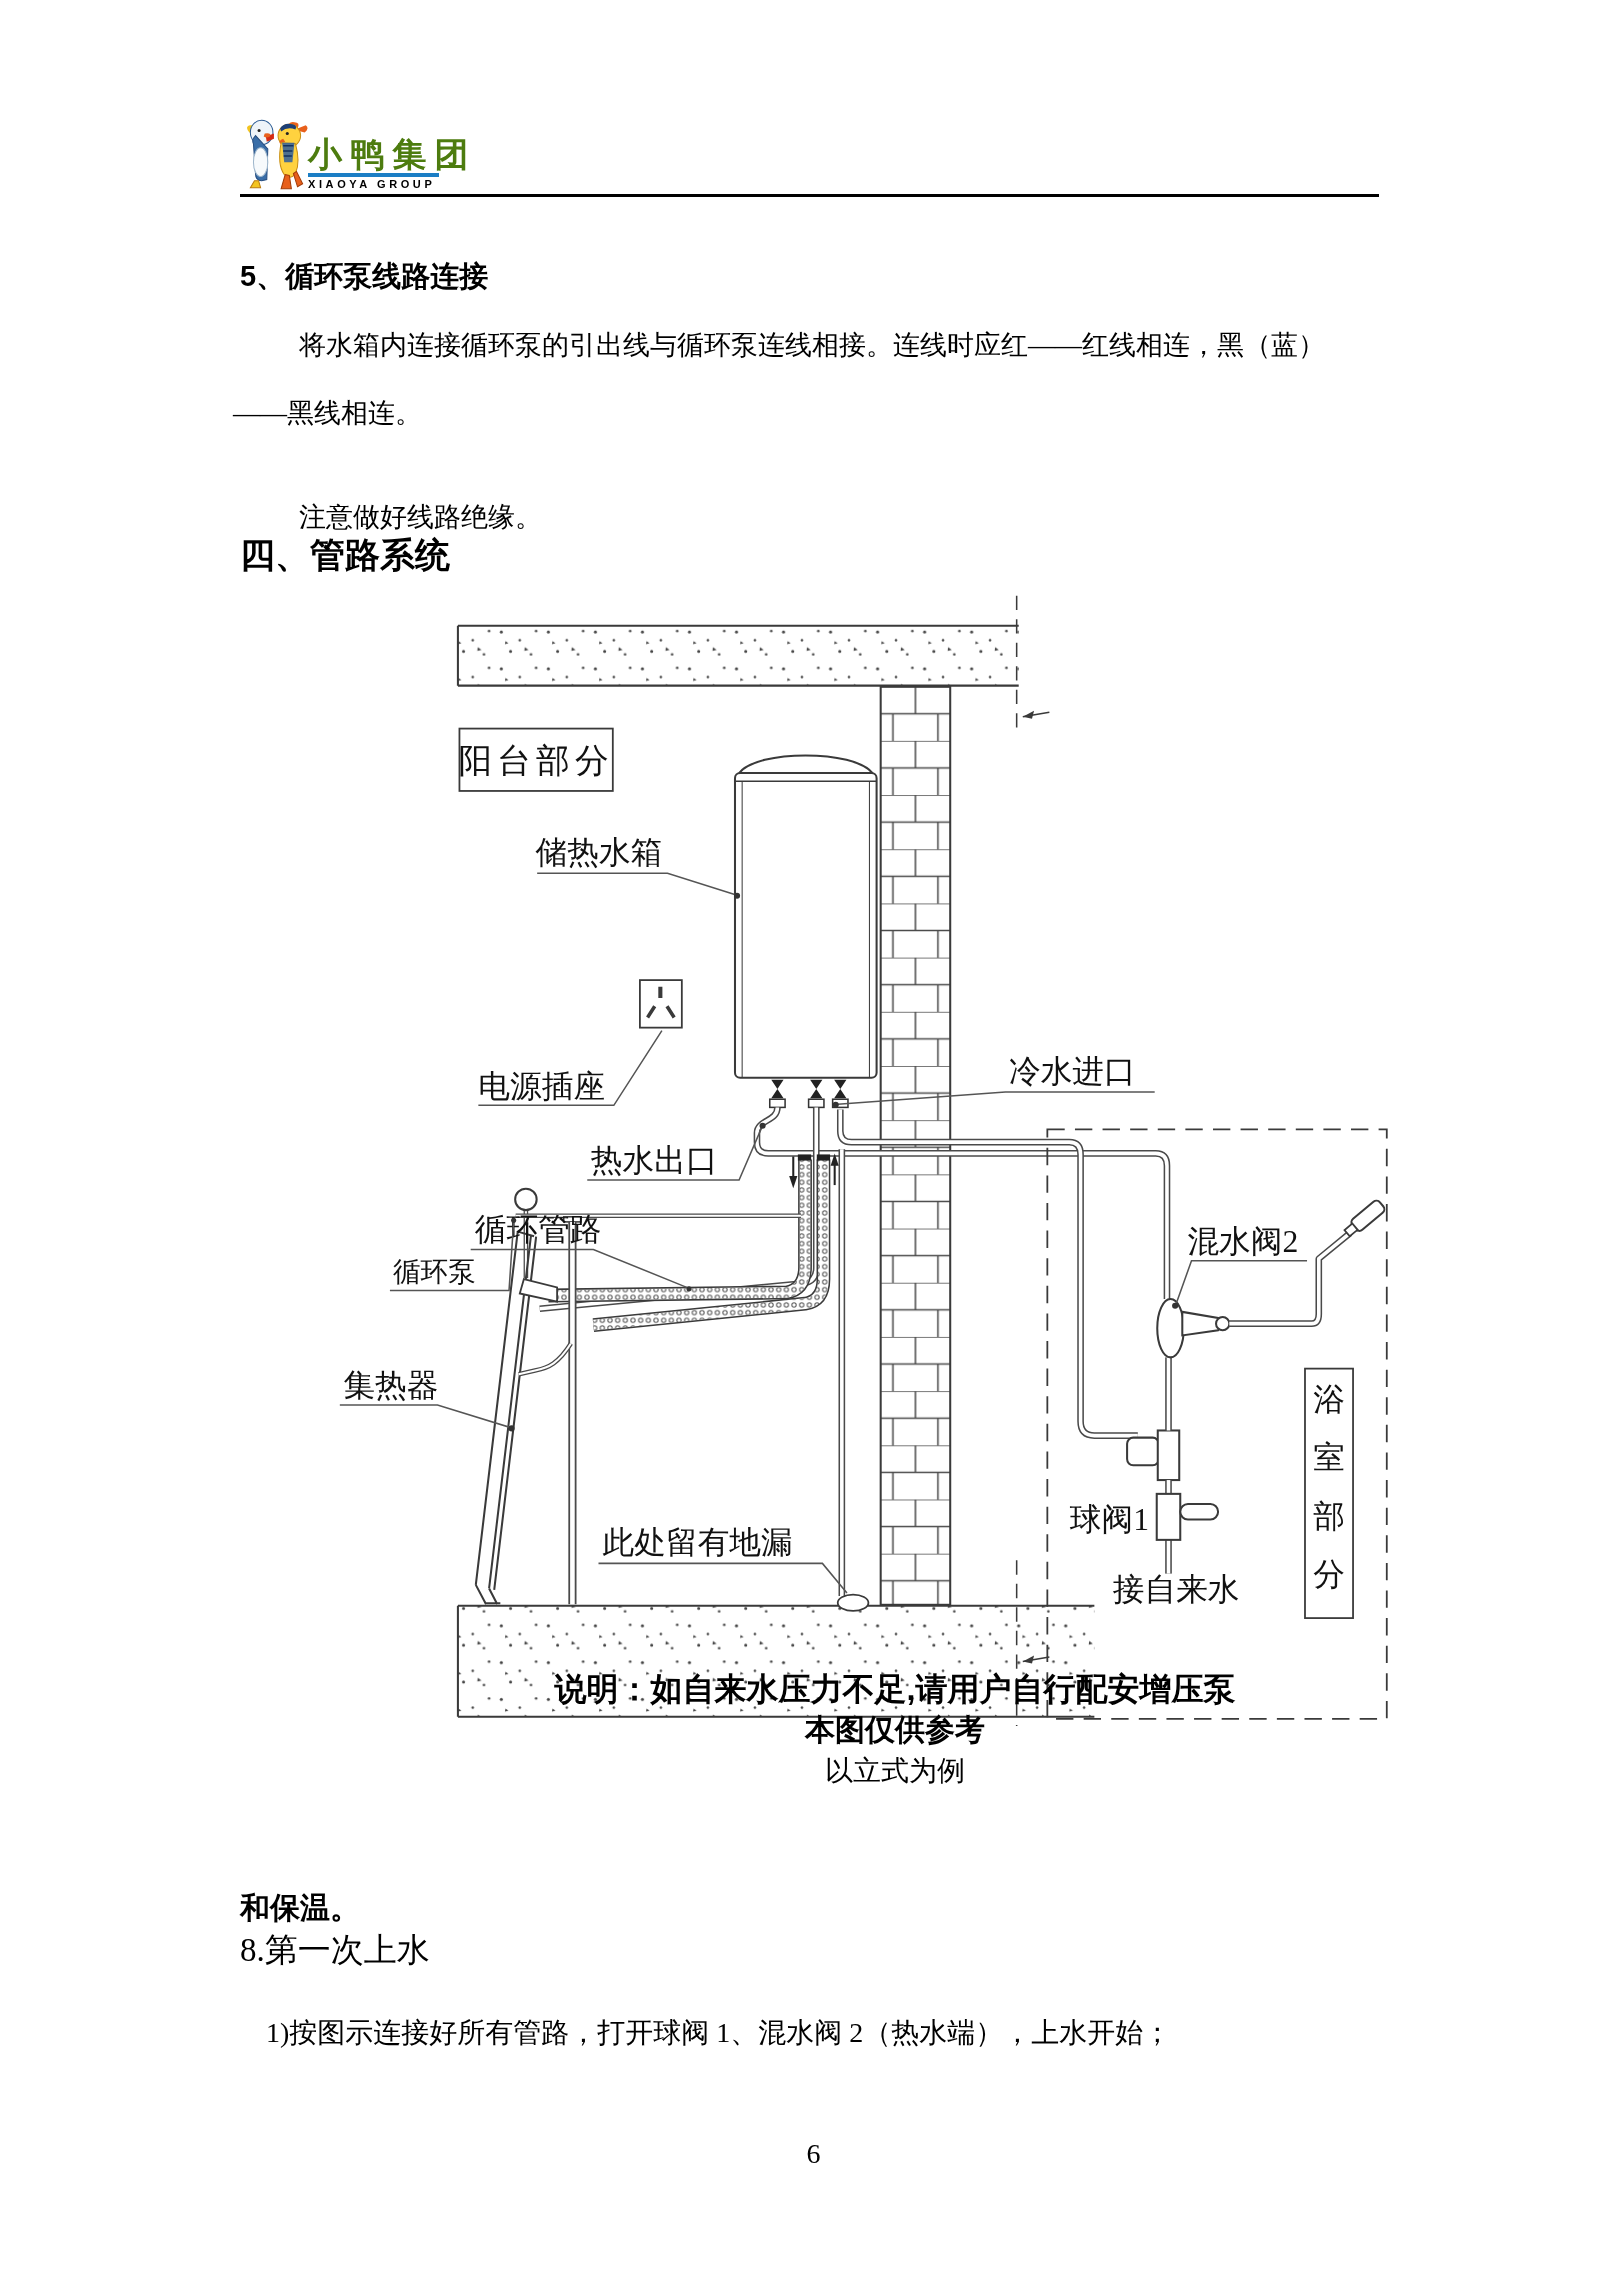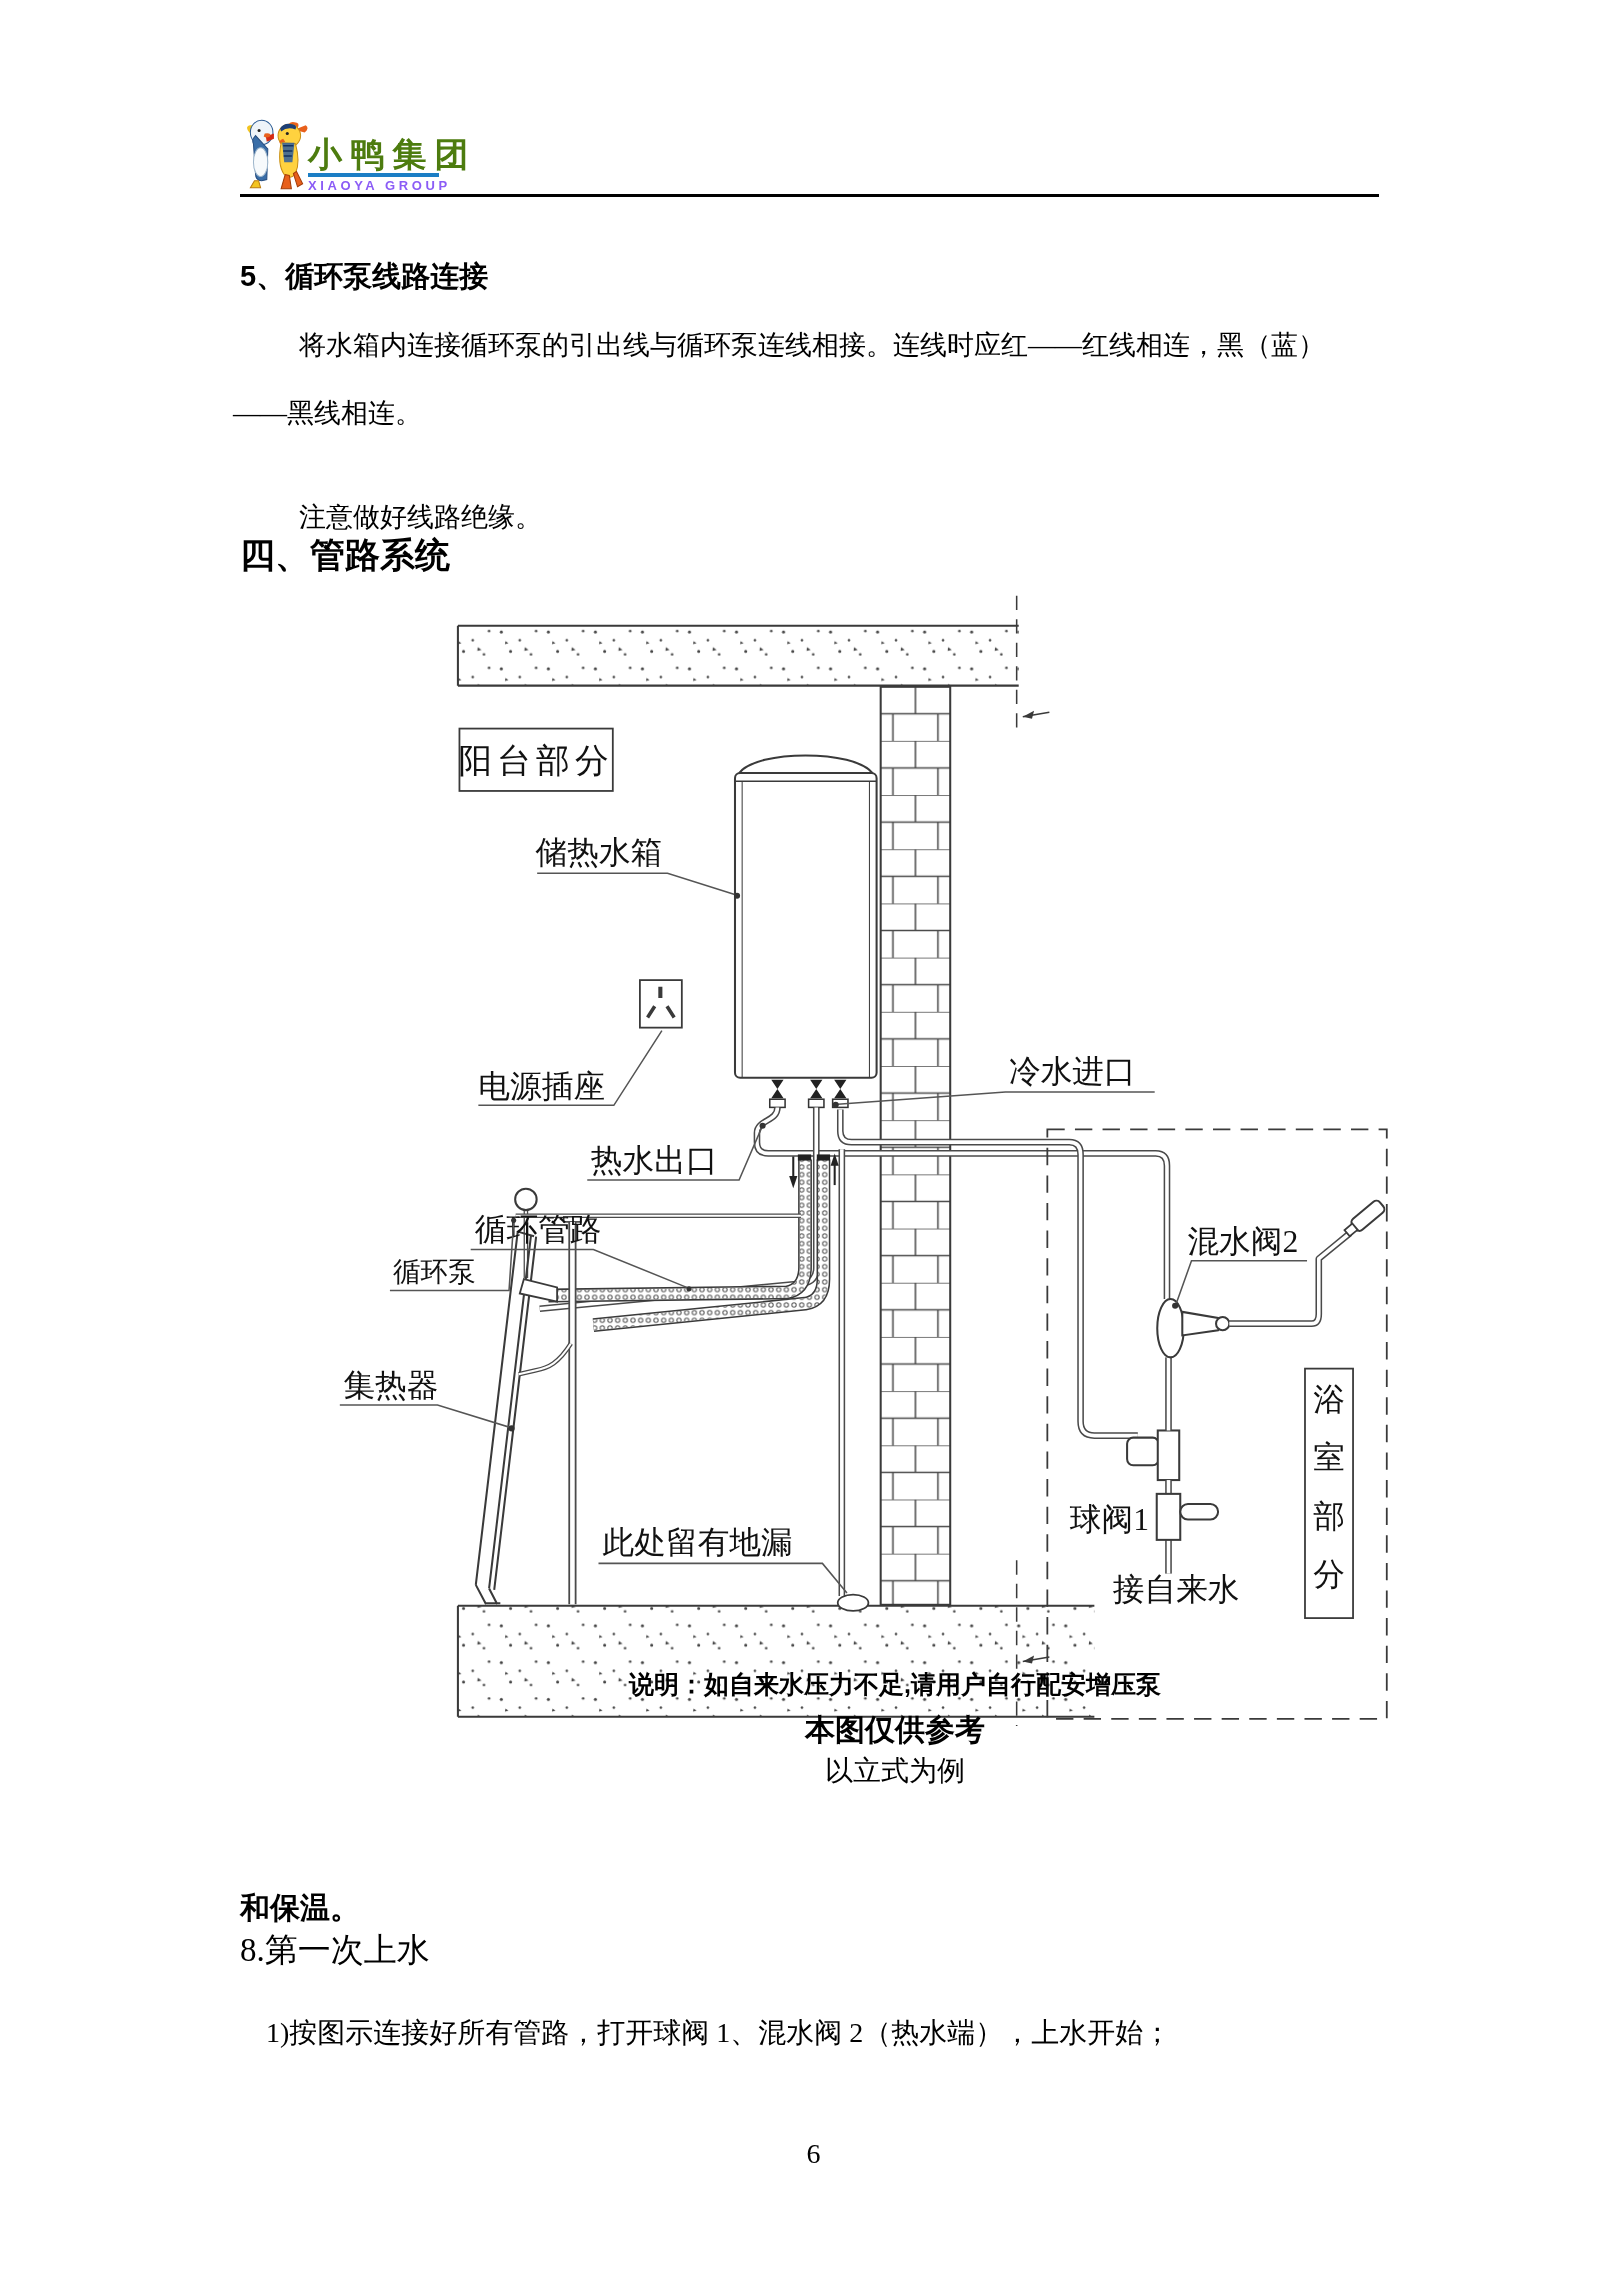--- a/index.html
+++ b/index.html
@@ -4,21 +4,21 @@
 <style>
   html,body{margin:0;padding:0;background:#ffffff;}
   .page{position:relative;width:1623px;height:2295px;background:#ffffff;overflow:hidden;
         font-family:"Liberation Serif","DejaVu Serif",serif;color:#111;}
   .abs{position:absolute;}
   
   .brand-cn{font-family:"Liberation Sans","DejaVu Sans",sans-serif;font-weight:bold;
             font-size:34px;letter-spacing:8.2px;color:#4d7c0f;}
   .brand-line{height:3.6px;background:#1b7ec5;}
   .brand-en{font-family:"Liberation Sans","DejaVu Sans",sans-serif;font-weight:bold;
-            font-size:13px;letter-spacing:3.6px;color:#8b5cf6;}
+            font-size:11px;letter-spacing:3.6px;color:#000000;}
   .top-rule{height:3.1px;background:#000;}
   
   .h-bold{font-family:"Liberation Sans","DejaVu Sans",sans-serif;font-weight:bold;color:#000;}
   .body-txt{font-family:"Liberation Serif","DejaVu Serif",serif;color:#000;}
   .center{text-align:center;}
   
   .ln{stroke:#3a3a3a;fill:none;}
   .pipe-o{stroke:#4a4a4a;stroke-width:13;fill:none;stroke-linejoin:round;stroke-linecap:butt;}
   .pipe-i{stroke:#ffffff;stroke-width:7;fill:none;stroke-linejoin:round;stroke-linecap:butt;}
   .pipe-o.thin{stroke-width:9;}
@@ -302,21 +302,21 @@
     <g>
       <text class="cadtext" x="1492" y="1842" font-size="62">球阀1</text>
     </g>
 
     <g>
       <text class="cadtext" x="1576" y="1980" font-size="62">接自来水</text>
     </g>
   </svg>
   </div>
 
-  <div class="abs h-bold center" style="left:307px;top:1668px;width:1176px;font-size:25px;">说明：如自来水压力不足,请用户自行配安增压泵</div>
+  <div class="abs h-bold center" style="left:307px;top:1668px;width:1176px;font-size:32px;">说明：如自来水压力不足,请用户自行配安增压泵</div>
   <div class="abs h-bold center" style="left:307px;top:1710px;width:1176px;font-size:30px;">本图仅供参考</div>
   <div class="abs body-txt center" style="left:307px;top:1752px;width:1176px;font-size:28px;">以立式为例</div>
 
   <div class="abs h-bold" style="left:240px;top:1888px;font-size:30px;">和保温。</div>
   <div class="abs body-txt" style="left:240px;top:1928px;font-size:33px;">8.第一次上水</div>
   <div class="abs body-txt" style="left:266px;top:2014px;font-size:28px;">1)按图示连接好所有管路，打开球阀 1、混水阀 2（热水端），上水开始；</div>
 
   <div class="abs body-txt" style="left:798px;top:2138px;width:31px;text-align:center;font-size:28px;">6</div>
 
 </div>

